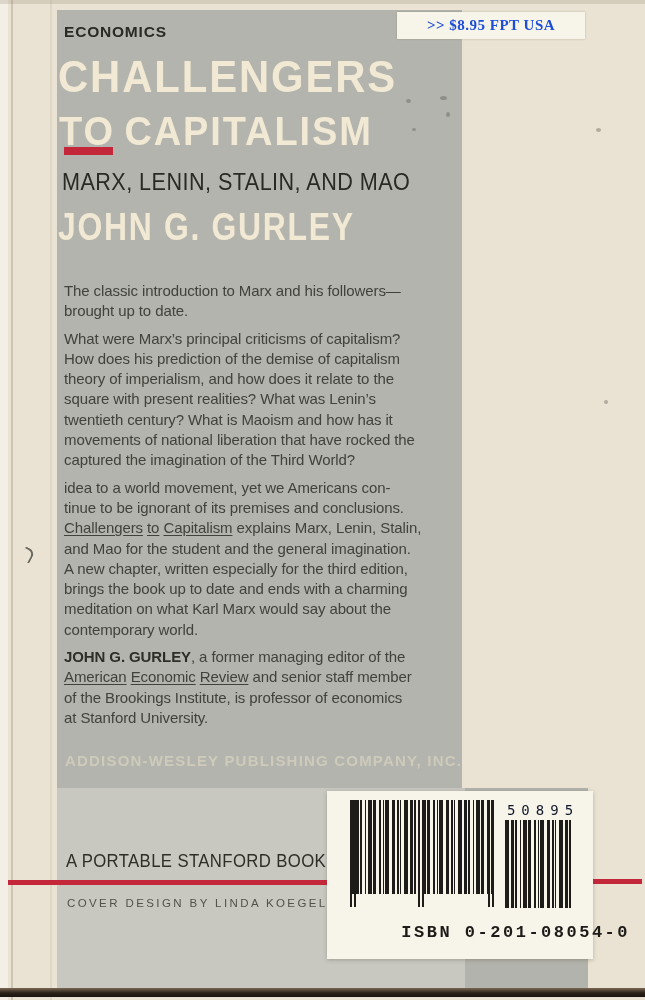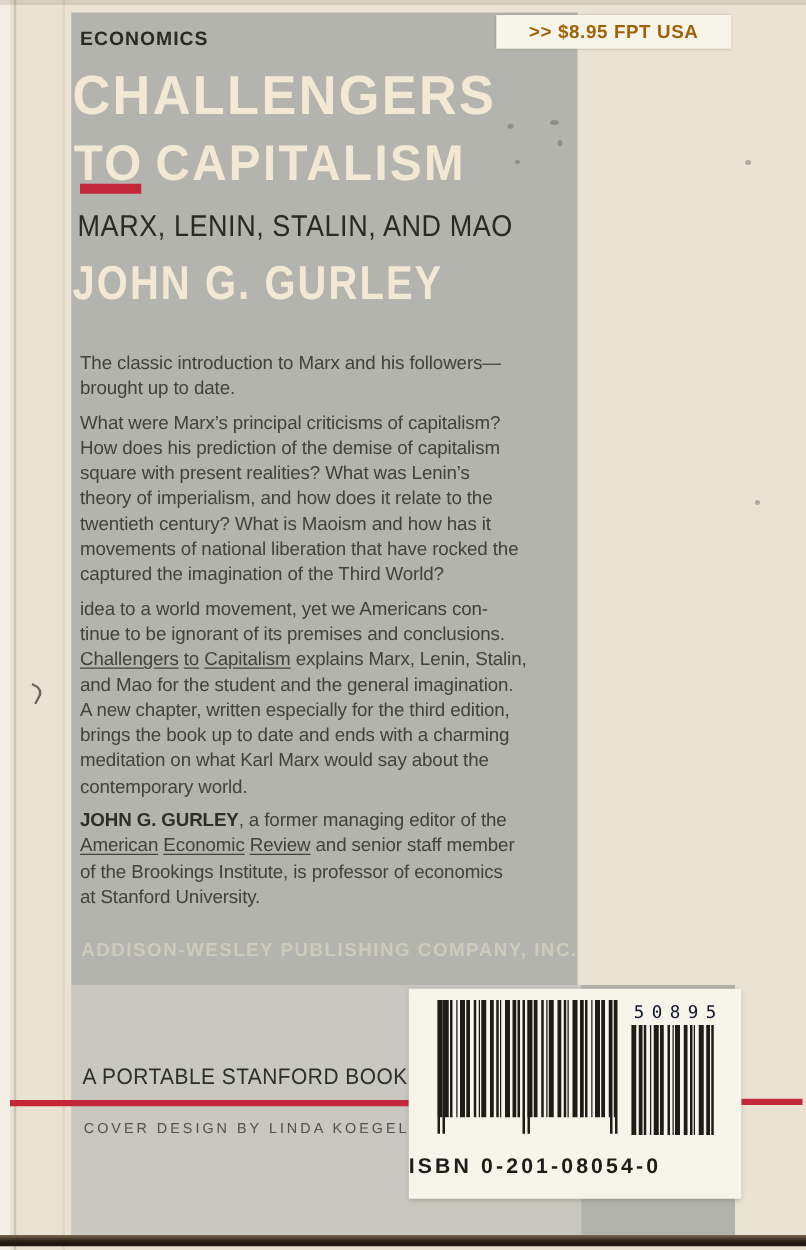--- a/index.html
+++ b/index.html
@@ -18,22 +18,22 @@
   .edge-right{right:0;top:0;width:4px;height:1000px;background:rgba(160,148,125,.25);}
   
   .panel{left:57px;top:10px;width:405px;height:778px;background:var(--panel-gray,#b3b4ad);}
   .bottom-gray{left:57px;top:788px;width:531px;height:202px;background:var(--bottom-gray,#c8c8c1);}
   .bottom-band{left:465px;top:788px;width:123px;height:202px;background:var(--band-gray,#b2b3ac);}
   
   .category{left:64px;top:23px;font-size:15.5px;font-weight:bold;letter-spacing:.8px;
     color:var(--dark-text,#2a2a25);}
   .price-sticker{left:397px;top:12px;width:188px;height:27px;background:var(--sticker-white,#f7f4ea);
     box-shadow:0 0 2px rgba(120,110,90,.4); text-align:center;}
-  .price-sticker span{font-family:Liberation Sans, sans-serif;font-weight:bold;font-size:15px;
-    letter-spacing:.5px;line-height:27px;color:#a16207;}
+  .price-sticker span{font-family:Liberation Serif, serif;font-weight:bold;font-size:15px;
+    letter-spacing:.5px;line-height:27px;color:#1d4ed8;}
   
   .t1{left:58px;top:55px;font-size:44px;font-weight:bold;line-height:1;letter-spacing:2px;
     color:var(--title-cream,#f1e9d4);transform:scaleX(.95);transform-origin:0 0;white-space:nowrap;}
   .t2{left:59px;top:111px;font-size:40px;font-weight:bold;line-height:1;letter-spacing:2px;
     color:var(--title-cream,#f1e9d4);transform:scaleX(.95);transform-origin:0 0;white-space:nowrap;}
   .t2 .to{margin-right:10px;}
   .red-bar{left:64px;top:147px;width:49px;height:8px;background:var(--accent-red,#c5273a);}
   .subtitle{left:62px;top:170px;font-size:24px;line-height:1;letter-spacing:.5px;
     color:var(--dark-text,#2a2a25);transform:scaleX(.9);transform-origin:0 0;white-space:nowrap;}
   .author{left:58px;top:208px;font-size:38px;font-weight:bold;line-height:1;letter-spacing:2px;
@@ -57,21 +57,21 @@
   .barcode-sticker{left:327px;top:791px;width:266px;height:168px;background:var(--sticker-white,#f7f4ea);
     box-shadow:0 1px 4px rgba(90,80,60,.35);}
   .ean-bars{left:23px;top:9px;width:142px;height:94px;display:flex;overflow:hidden;}
   .ean-bars i, .supp-bars i{display:block;height:100%;background:var(--bar-ink,#1d1c19);flex:none;}
   .guard{top:9px;width:2px;height:107px;background:var(--bar-ink,#1d1c19);}
   .ean-text{left:14px;top:105px;font-family:"DejaVu Sans Mono", monospace;font-size:15px;
     word-spacing:10px;letter-spacing:.5px;color:#1d1c19;white-space:nowrap;}
   .supp-code{left:178px;top:11px;width:76px;text-align:center;font-family:"DejaVu Sans Mono", monospace;
     font-size:14px;letter-spacing:6px;color:#0f172a;}
   .supp-bars{left:178px;top:29px;width:72px;height:88px;display:flex;overflow:hidden;}
-  .isbn{left:0;top:132px;width:303px;text-align:left;font-family:Liberation Sans, sans-serif;
+  .isbn{left:0;top:132px;width:303px;text-align:right;font-family:Liberation Mono, monospace;
     font-weight:bold;font-size:17px;letter-spacing:2.5px;color:#1d1c19;white-space:nowrap;}
   
   .smudge{border-radius:50%;background:#55534c;opacity:.38;filter:blur(.6px);}
   .mark-hook{left:22px;top:548px;width:9px;height:12px;border-top:2px solid #4a4a42;
     border-right:2px solid #4a4a42;border-top-right-radius:7px;transform:rotate(28deg);opacity:.8;}
   .bottom-edge{left:0;top:988px;width:645px;height:9px;
     background:linear-gradient(#7a6753 0%, #2a2118 55%, #191310 100%);}
   .top-shade{left:0;top:0;width:645px;height:4px;background:rgba(150,138,115,.25);}
 </style>
 </head>
@@ -102,22 +102,22 @@
   <div class="abs author">JOHN G. GURLEY</div>
 
   <div class="abs body-text">
       <div class="para">
         <div class="line"><span>The classic introduction to Marx and his followers—</span></div>
         <div class="line"><span>brought up to date.</span></div>
       </div>
       <div class="para">
         <div class="line"><span>What were Marx’s principal criticisms of capitalism?</span></div>
         <div class="line"><span>How does his prediction of the demise of capitalism</span></div>
+        <div class="line"><span>theory of imperialism, and how does it relate to the</span></div>
         <div class="line"><span>square with present realities? What was Lenin’s</span></div>
-        <div class="line"><span>theory of imperialism, and how does it relate to the</span></div>
         <div class="line"><span>twentieth century? What is Maoism and how has it</span></div>
         <div class="line"><span>movements of national liberation that have rocked the</span></div>
         <div class="line"><span>captured the imagination of the Third World?</span></div>
       </div>
       <div class="para">
         <div class="line"><span>idea to a world movement, yet we Americans con-</span></div>
         <div class="line"><span>tinue to be ignorant of its premises and conclusions.</span></div>
         <div class="line"><span class="u">Challengers</span><span> </span><span class="u">to</span><span> </span><span class="u">Capitalism</span><span> explains Marx, Lenin, Stalin,</span></div>
         <div class="line"><span>and Mao for the student and the general imagination.</span></div>
         <div class="line"><span>A new chapter, written especially for the third edition,</span></div>

